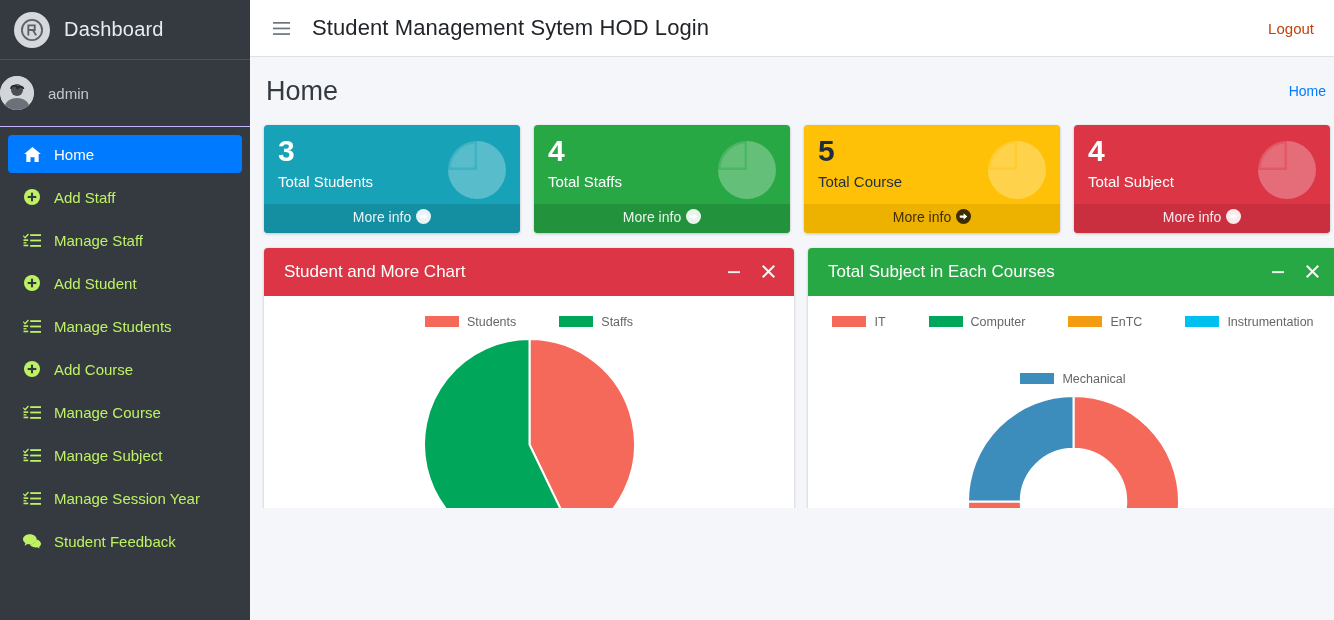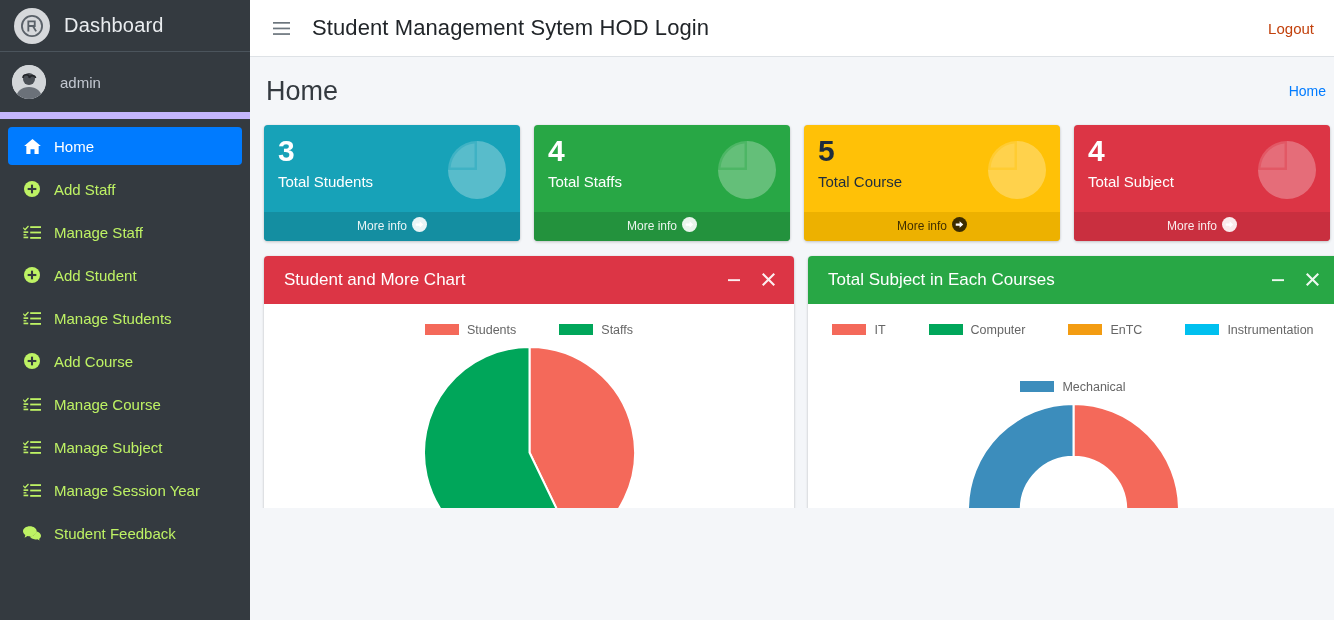--- a/index.html
+++ b/index.html
@@ -12,42 +12,42 @@
     background: #f4f6f9;
   }
   
   #sidebar {
     position: absolute; left: 0; top: 0;
     width: 250px; height: 620px;
     background: #343a40;
     overflow: hidden;
   }
   #brand {
-    height: 52px;
+    height: 60px;
     display: flex; align-items: center;
     padding: 0 14px;
     border-bottom: 1px solid #4b545c;
   }
   #brand .logo {
     width: 36px; height: 36px; border-radius: 50%;
     background: #d6d8db;
     display: flex; align-items: center; justify-content: center;
     margin-right: 14px;
     flex: none;
   }
   #brand .logo svg { display:block; }
   #brand .brand-text {
     color: #e9ecef; font-size: 20px; font-weight: 300;
     letter-spacing: .2px;
   }
   #userpanel {
     height: 67px;
     display: flex; align-items: center;
-    padding: 0 12px;
-    border-bottom: 7px solid #c4b5fd;
+    padding: 0 0;
+    border-bottom: 1px solid #c4b5fd;
   }
   #userpanel .avatar {
     width: 34px; height: 34px; border-radius: 50%;
     overflow: hidden; margin-right: 14px; flex:none;
     background: #cfd2d6;
     position: relative;
   }
   #userpanel .avatar svg { display:block; }
   #userpanel .uname {
     color: #c2c7d0; font-size: 15px;
@@ -136,25 +136,24 @@
   }
   .smallbox .caption { font-size: 15px; padding-bottom: 12px; }
   .smallbox .boxicon {
     position: absolute; right: 12px; top: 14px;
     opacity: .28; z-index: 1;
   }
   .smallbox .boxicon svg { display:block; }
   .smallbox .boxfooter {
     display: block; text-align: center;
     padding: 5px 0 6px 0;
-    font-size: 12px; font-weight: 500;
+    font-size: 14px; font-weight: 500;
     position: relative; z-index: 2;
     cursor: pointer;
     text-decoration: none;
-    margin-top: 8px;
   }
   .smallbox .boxfooter .arrow { margin-left: 5px; vertical-align: -2px; display:inline-block;}
   .smallbox.dark { color: #1f2d3d; }
   .smallbox.dark .boxfooter { color: rgba(0,0,0,.7); }
 
   
   #panelrow { display: flex; gap: 14px; }
   .card {
     width: 530px; flex: none;
     background: #fff;

